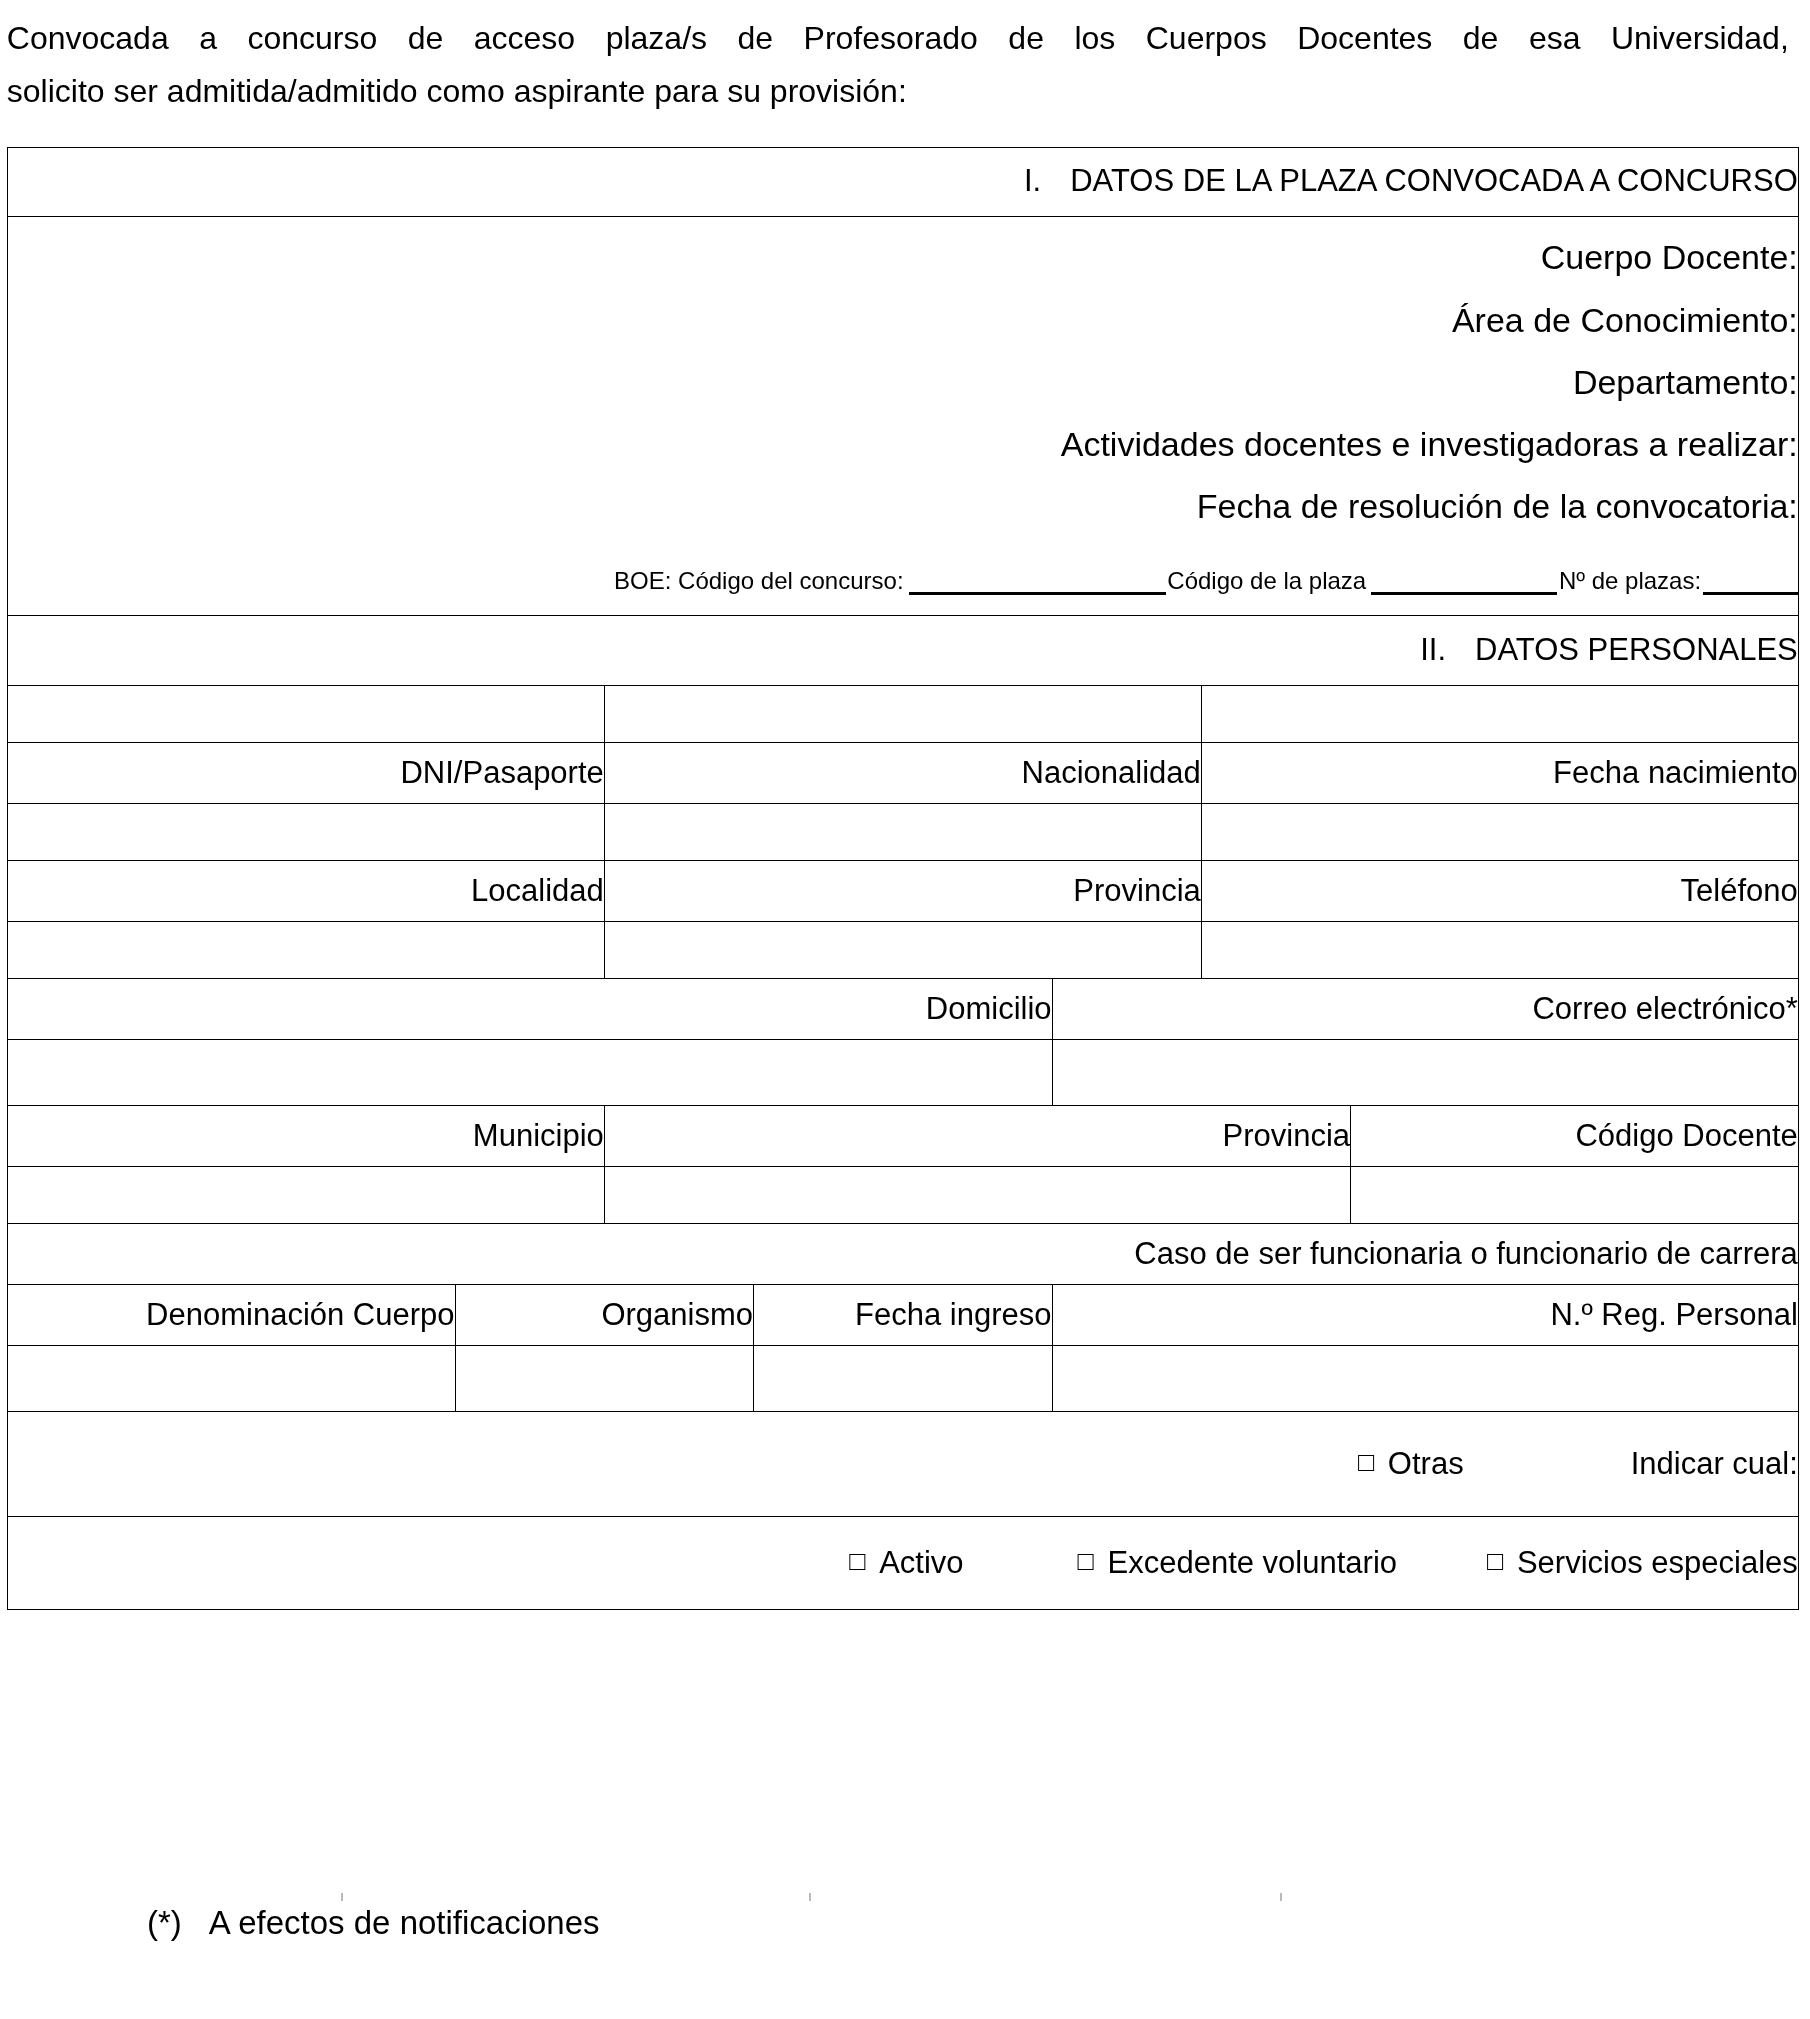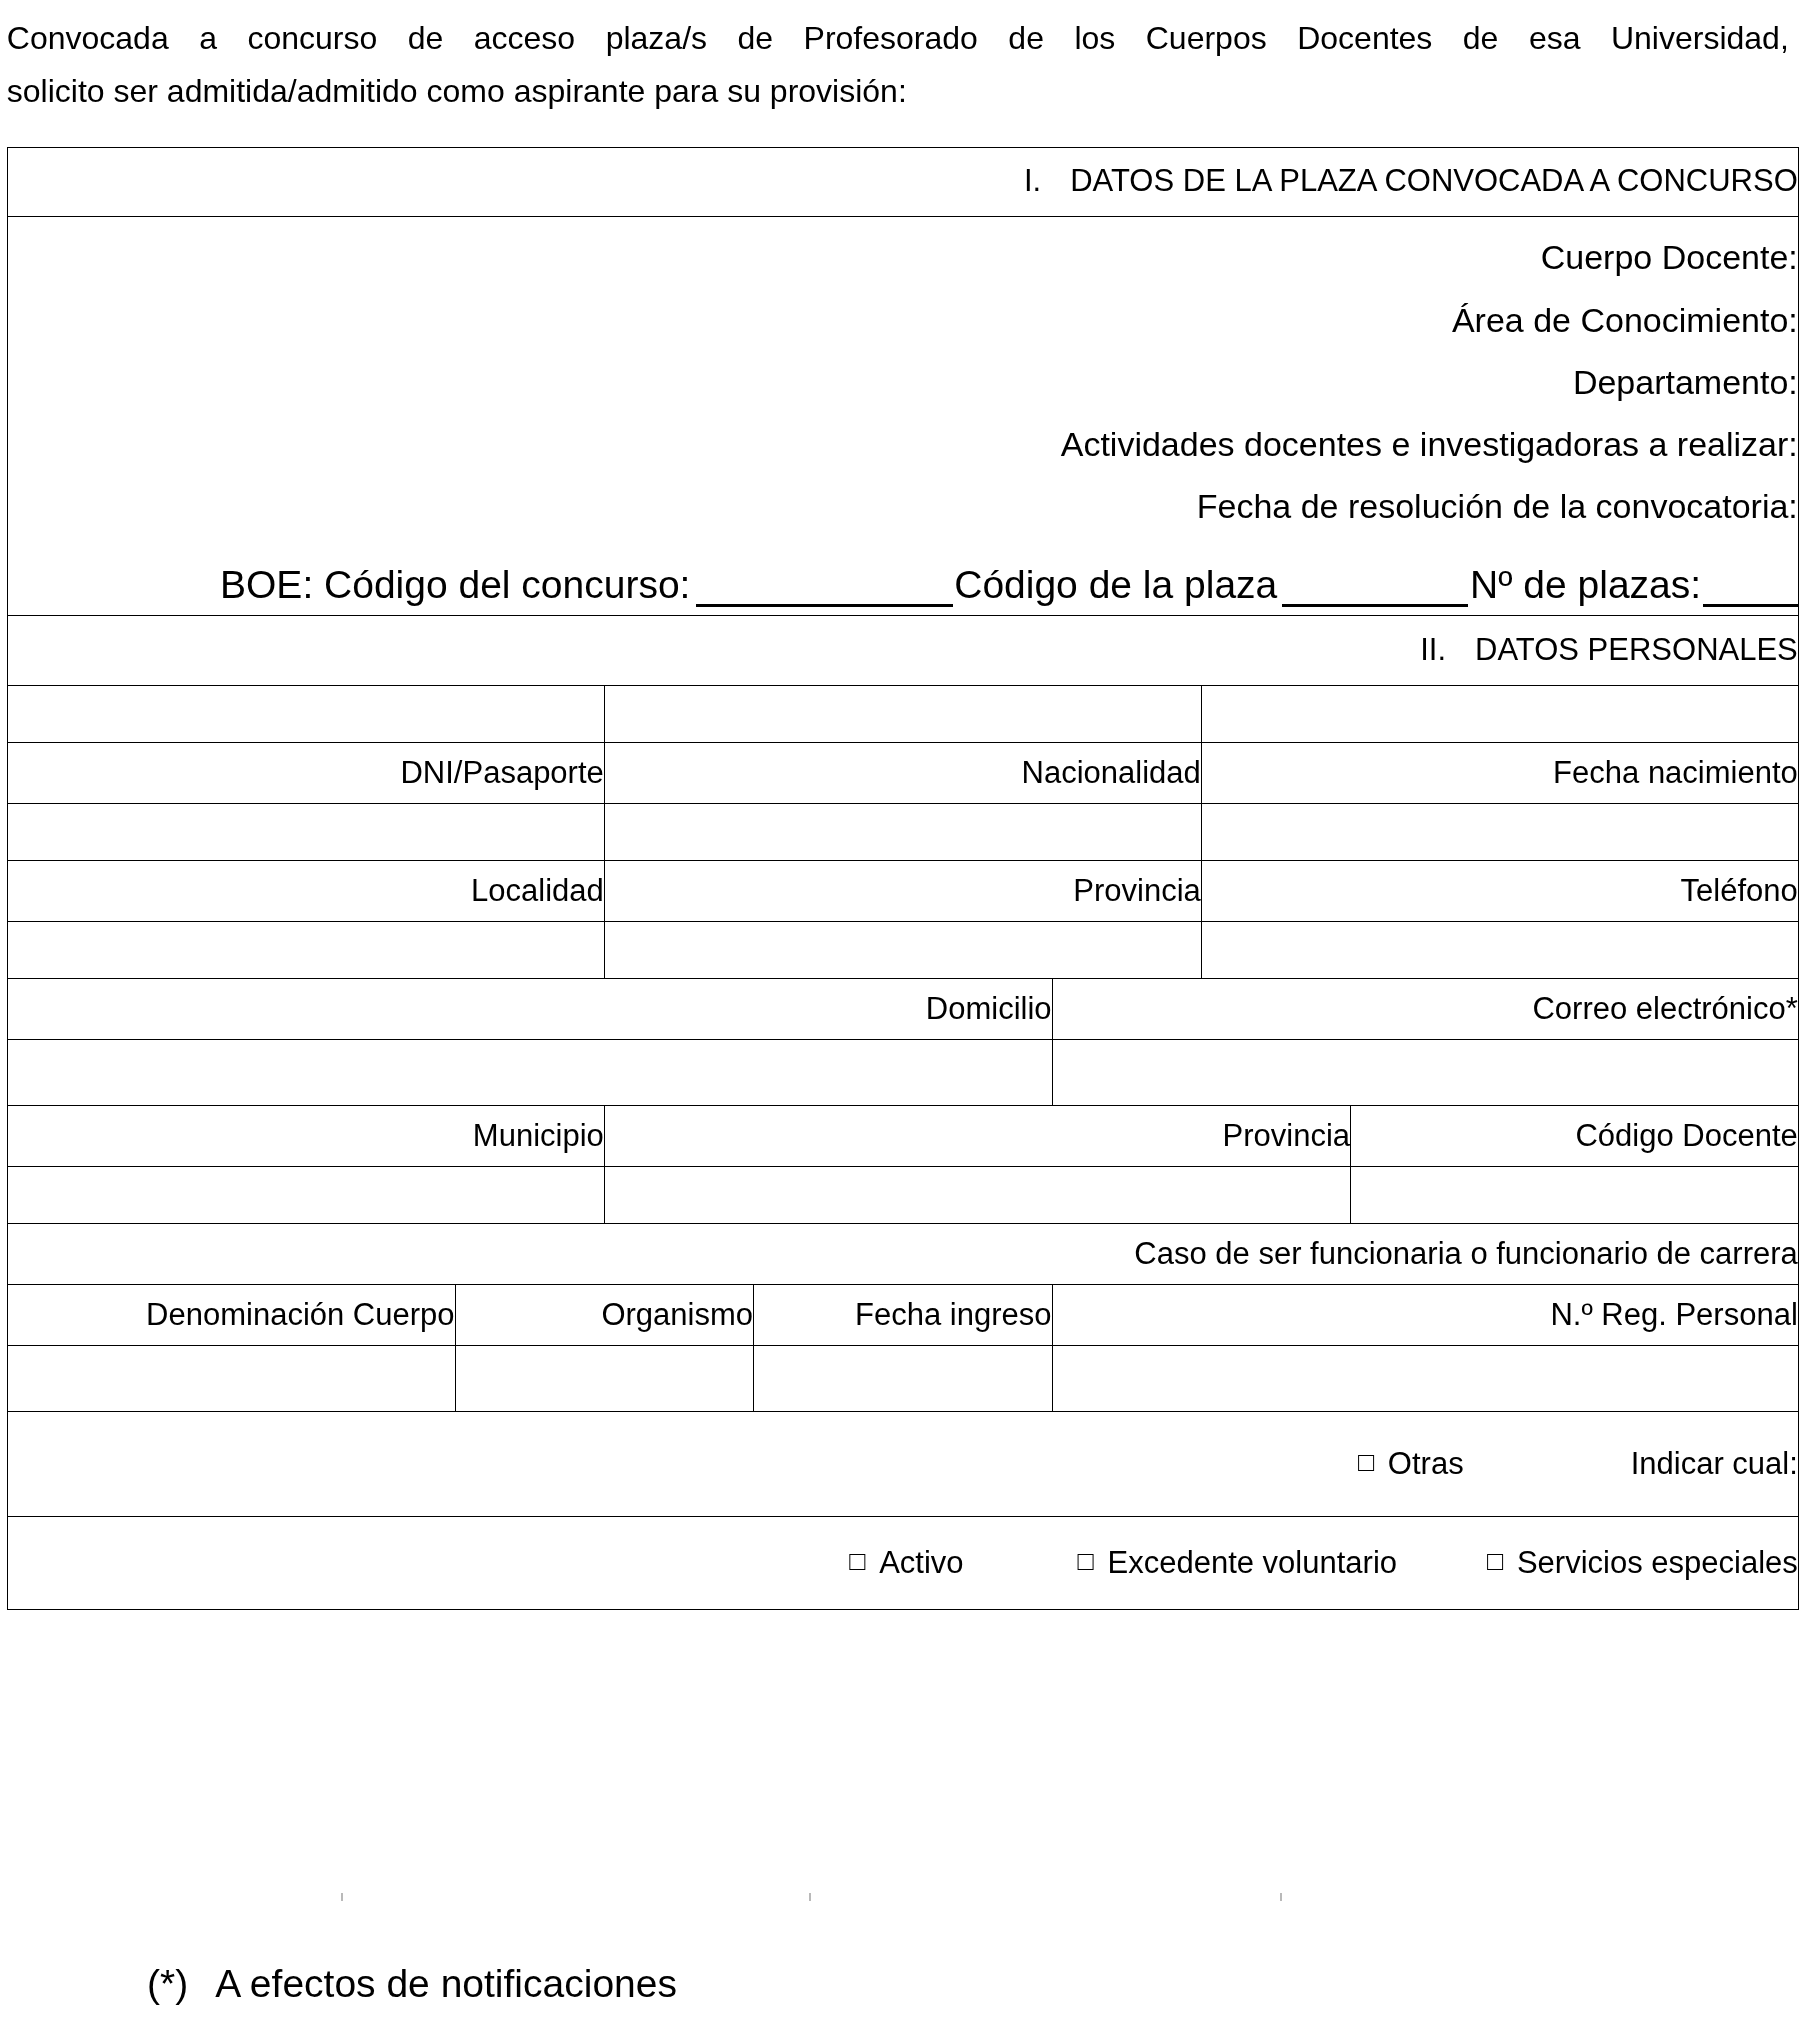--- a/index.html
+++ b/index.html
@@ -75,21 +75,21 @@
   }
   .sec1-body .fld {
     font-size: 34px;
     line-height: 42px;
     margin-bottom: 20.4px;
     white-space: nowrap;
   }
   .sec1-body .fld.wide  { margin-bottom: 20px; }
   .sec1-body .boe {
     margin-top: 36px;
-    font-size: 39px;
+    font-size: 24px;
     white-space: nowrap;
   }
   .ul {
     display: inline-block;
     border-bottom: 3.4px solid #000;
     vertical-align: bottom;
     height: 29px;
   }
   .ul.w1 { width: 257px; margin: 0 1.7px 0 5.1px; }
   .ul.w2 { width: 186px; margin: 0 1.7px 0 5.1px; }
@@ -149,22 +149,22 @@
     top: -2.6px;
   }
   .sp-a { display: inline-block; width: 114px; }
   .sp-b { display: inline-block; width: 90px; }
   .sp-c { display: inline-block; width: 167px; }
 
   
   .footnote {
     position: absolute;
     left: 147px;
-    top: 1962px;
-    font-size: 39px;
+    top: 1904px;
+    font-size: 33px;
     white-space: nowrap;
   }
   .footnote .fn-gap { display: inline-block; width: 27px; }
 
   
   .ghost {
     position: absolute;
     width: 1.7px;
     height: 7.7px;
     background: #b9b9b9;

